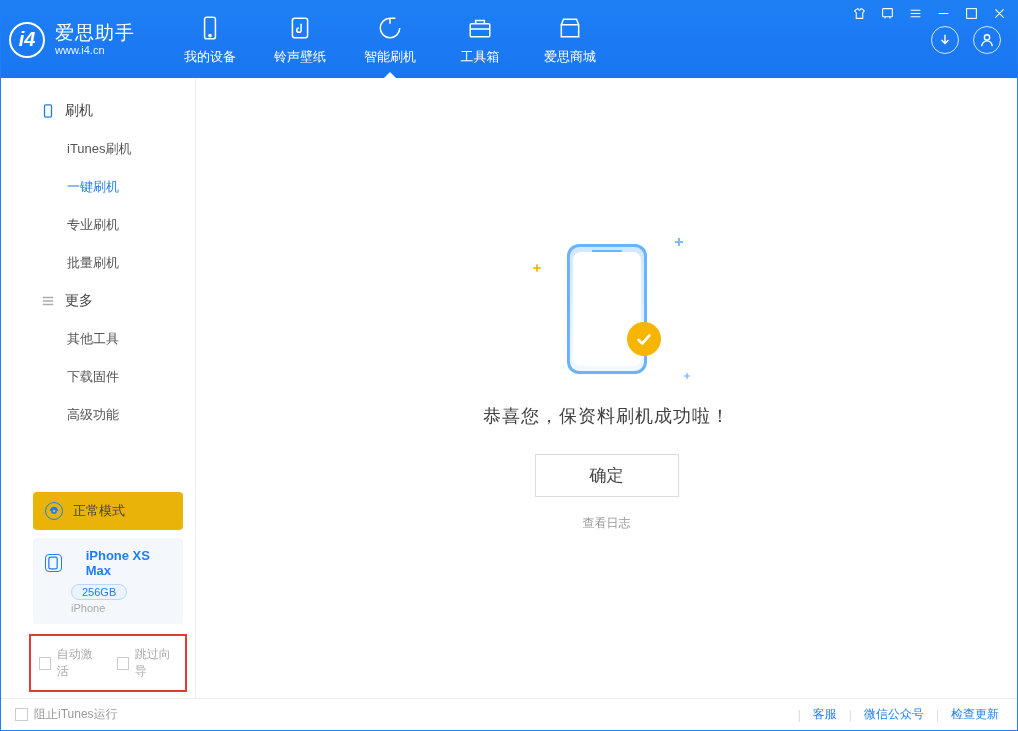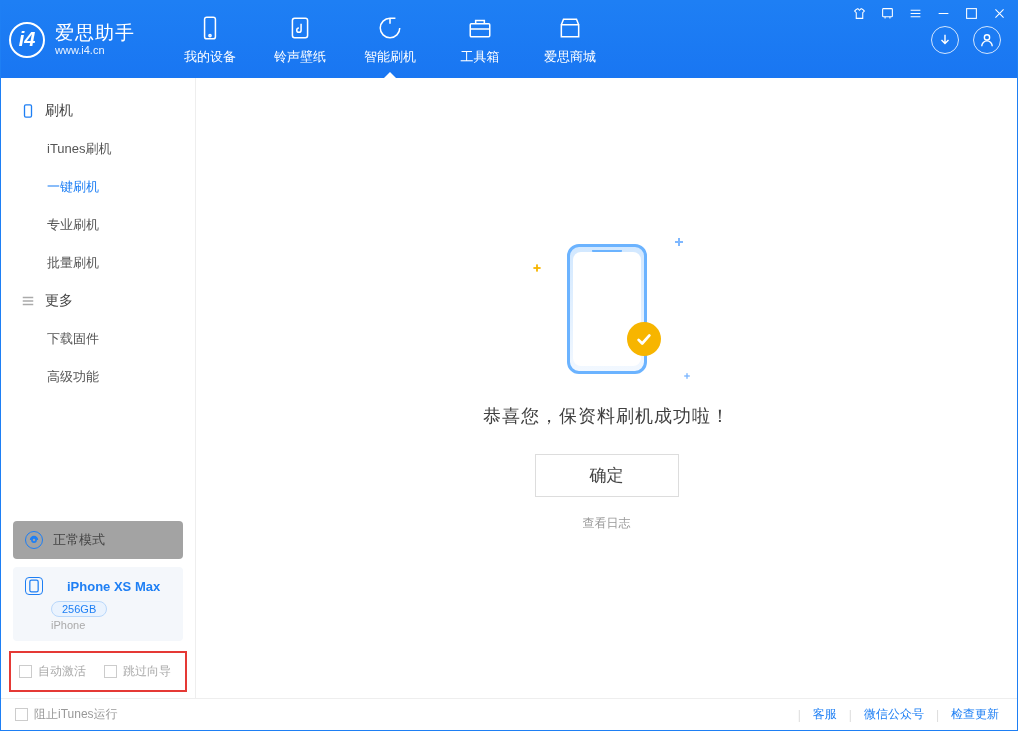--- a/index.html
+++ b/index.html
@@ -24,31 +24,31 @@
     .win-ctrls-top { position: absolute; top: 6px; right: 12px; display: flex; gap: 14px; color: #fff; font-size: 13px; }
     .win-ico { width: 14px; height: 14px; cursor: pointer; display:flex; align-items:center; justify-content:center; }
     .win-ico svg { width: 13px; height: 13px; stroke: #fff; fill: none; stroke-width: 1.3; }
     
     .header-right-btns { display:flex; gap:14px; align-items:center; margin-right: 4px; }
     .circ-btn { width: 28px; height: 28px; border: 1.5px solid rgba(255,255,255,.8); border-radius: 50%; display:flex; align-items:center; justify-content:center; cursor:pointer; }
     .circ-btn svg { width: 14px; height: 14px; stroke: #fff; fill:none; stroke-width:1.6; }
     
     
     .body { display:flex; height: calc(100% - 77px - 32px); }
-    .sidebar { width: 195px; border-right: 1px solid #eee; background:#fff; display:flex; flex-direction: column; }
+    .sidebar { width: 195px; border-right: 1px solid #eee; background:#fff; display:flex; flex-direction: column; padding-left: 20px; }
     .sb-scroll { flex: 1; padding-top: 14px; }
     .sb-group-title { display:flex; align-items:center; gap: 10px; padding: 10px 20px; font-size: 14px; color: #444; }
     .sb-group-title .ico { width: 14px; height:14px; display:flex; align-items:center; justify-content:center; }
     .sb-group-title .ico svg { width:14px; height:14px; stroke:#1E7FF4; fill:none; stroke-width:1.5; }
     .sb-group-title.more .ico svg { stroke:#aaa; }
     .sb-item { padding: 10px 10px 10px 46px; font-size: 13px; color: #555; cursor:pointer; }
     .sb-item.active { color: #1E7FF4; }
     
     .sb-bottom { padding: 0 12px 10px 12px; }
-    .status-card { background: #a3a3a3; border-radius: 4px; padding: 10px 12px; display:flex; align-items:center; gap:10px; margin-bottom: 8px; font-size: 13px; color:#444; }
+    .status-card { background: #eab308; border-radius: 4px; padding: 10px 12px; display:flex; align-items:center; gap:10px; margin-bottom: 8px; font-size: 13px; color:#444; }
     .status-card .sc-ico { width:18px; height:18px; border:1.5px solid #1E7FF4; border-radius:50%; display:flex; align-items:center; justify-content:center; }
     .status-card .sc-ico svg { width:10px; height:10px; stroke:#1E7FF4; fill:none; stroke-width:2; }
     .device-card { background:#F4F7FB; border-radius:4px; padding:10px 12px; }
     .device-card .dtop { display:flex; align-items:center; gap:24px; }
     .device-card .dico { width:18px; height:18px; border:1.5px solid #1E7FF4; border-radius:4px; display:flex; align-items:center; justify-content:center; }
     .device-card .dico svg { width:10px; height:14px; stroke:#1E7FF4; fill:none; stroke-width:1.5; }
     .device-card .dname { font-size:13px; color:#1E7FF4; font-weight:600; }
     .storage-pill { display:inline-block; margin: 6px 0 2px 26px; font-size:11px; color:#1E7FF4; border:1px solid #b9d8fb; background:#eaf3fe; border-radius: 10px; padding: 1px 10px; }
     .dtype { margin-left:26px; font-size:11px; color:#aaa; }
     
@@ -215,20 +215,21 @@
       <div class="sb-item">批量刷机</div>
 
       <div class="sb-group-title more">
         <span class="ico">
             <svg viewBox="0 0 16 16">
               <path d="M2 4 H14 M2 8 H14 M2 12 H14"></path>
             </svg>
           </span>
         <span>更多</span>
       </div>
+      <div class="sb-item">其他工具</div>
       <div class="sb-item">下载固件</div>
       <div class="sb-item">高级功能</div>
     </div>
 
     <div class="sb-bottom">
       <div class="status-card">
         <span class="sc-ico">
             <svg viewBox="0 0 12 12">
               <circle cx="6" cy="6" r="2.5"></circle>
               <path d="M2 6 A4 4 0 0 1 10 6"></path>

